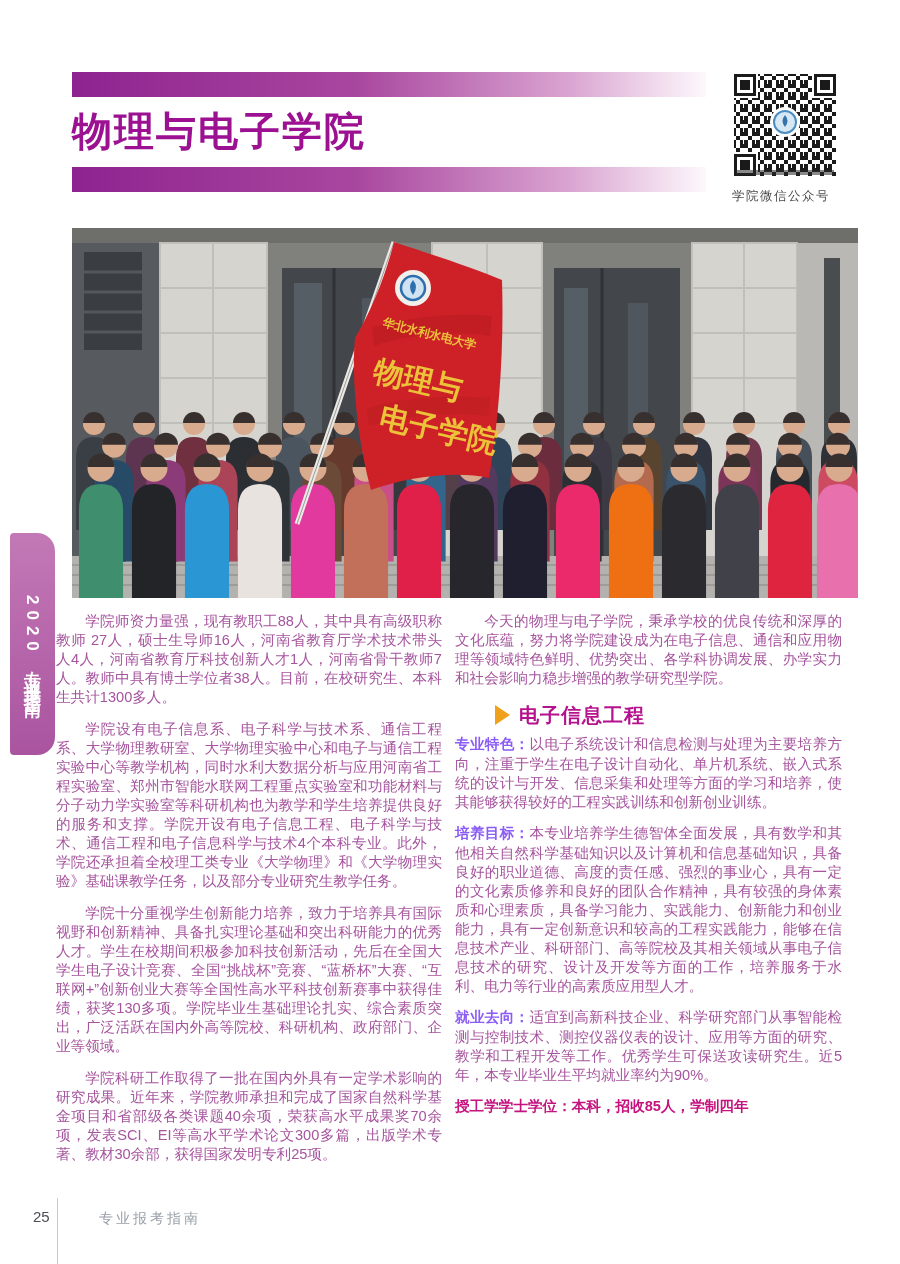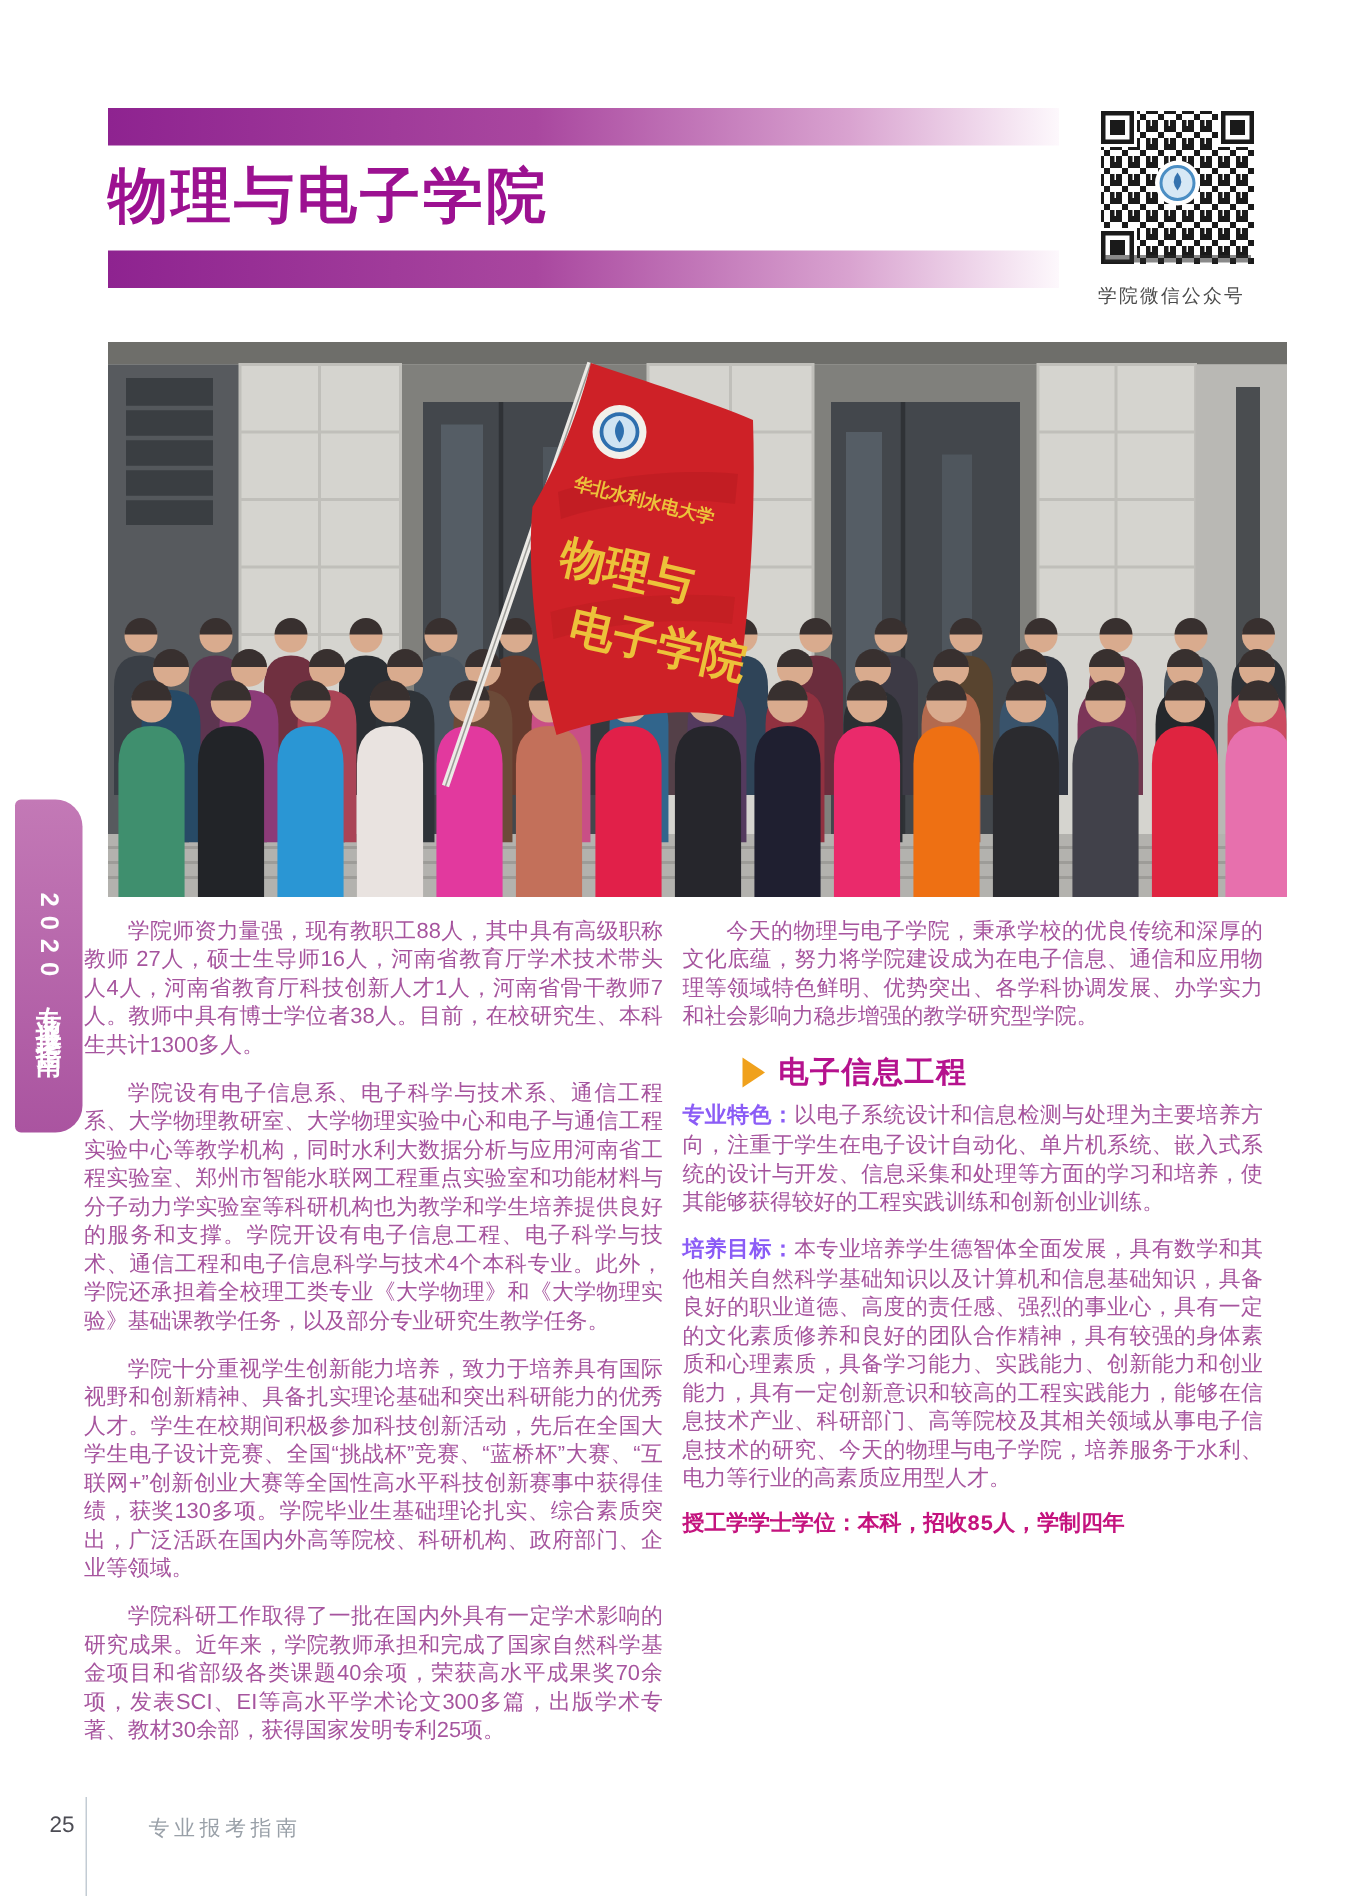--- a/index.html
+++ b/index.html
@@ -32,21 +32,21 @@
   .content { position:absolute; left:56px; top:612px; width:786px; display:flex; gap:13px; }
   .col { width:386px; font-size:14.6px; line-height:19px; color:#a6549e; text-align:justify; }
   .col-right { width:387px; }
   .para { text-indent:2em; margin-bottom:13px; }
   .section-head { display:flex; align-items:center; margin:17px 0 10px 0;padding-left:40px; }
   .tri { width:0; height:0; border-left:15px solid #f0a11c;
          border-top:10px solid transparent; border-bottom:10px solid transparent; margin-right:9px; }
   .section-title { font-size:20px; font-weight:bold; color:#b5128d; letter-spacing:1px; }
   .item { margin-bottom:12px; }
   .item .lbl { color:#8b5cf6; font-weight:bold;font-family:Liberation Mono, monospace; }
-  .degree { margin-top:7px; font-weight:bold; color:#c4137e;font-family:Liberation Mono, monospace; }
+  .degree { margin-top:7px; font-weight:bold; color:#c4137e; }
   .degree .lbl { color:#c4137e; }
 
   
   .footer-num { position:absolute; left:33px; top:1208px; font-size:15px; color:#4c4c54; }
   .footer-rule { position:absolute; left:57px; top:1198px; width:1px; height:66px; background:#c3ccd4; }
   .footer-label { position:absolute; left:67px; top:1210px; font-size:14px; color:#99a0a8; letter-spacing:3px;margin-left:32px; }
 </style>
 </head>
 <body>
 
@@ -252,21 +252,24 @@
 
       <div class="section-head">
         <span class="tri"></span>
         <span class="section-title">电子信息工程</span>
       </div>
 
       <p class="item">
         <span class="lbl">专业特色：</span><span>以电子系统设计和信息检测与处理为主要培养方向，注重于学生在电子设计自动化、单片机系统、嵌入式系统的设计与开发、信息采集和处理等方面的学习和培养，使其能够获得较好的工程实践训练和创新创业训练。</span>
       </p>
       <p class="item">
-        <span class="lbl">培养目标：</span><span>本专业培养学生德智体全面发展，具有数学和其他相关自然科学基础知识以及计算机和信息基础知识，具备良好的职业道德、高度的责任感、强烈的事业心，具有一定的文化素质修养和良好的团队合作精神，具有较强的身体素质和心理素质，具备学习能力、实践能力、创新能力和创业能力，具有一定创新意识和较高的工程实践能力，能够在信息技术产业、科研部门、高等院校及其相关领域从事电子信息技术的研究、今天的物理与电子学院，培养服务于水利、电力等行业的高素质应用型人才。</span>
+        <span class="lbl">培养目标：</span><span>本专业培养学生德智体全面发展，具有数学和其他相关自然科学基础知识以及计算机和信息基础知识，具备良好的职业道德、高度的责任感、强烈的事业心，具有一定的文化素质修养和良好的团队合作精神，具有较强的身体素质和心理素质，具备学习能力、实践能力、创新能力和创业能力，具有一定创新意识和较高的工程实践能力，能够在信息技术产业、科研部门、高等院校及其相关领域从事电子信息技术的研究、设计及开发等方面的工作，培养服务于水利、电力等行业的高素质应用型人才。</span>
+      </p>
+      <p class="item">
+        <span class="lbl">就业去向：</span><span>适宜到高新科技企业、科学研究部门从事智能检测与控制技术、测控仪器仪表的设计、应用等方面的研究、教学和工程开发等工作。优秀学生可保送攻读研究生。近5年，本专业毕业生平均就业率约为90%。</span>
       </p>
 
       <p class="degree">
         <span class="lbl">授工学学士学位：</span><span>本科，招收85人，学制四年</span>
       </p>
     </div>
   </div>
 
   <div class="footer-num">25</div>
   <div class="footer-rule"></div>

